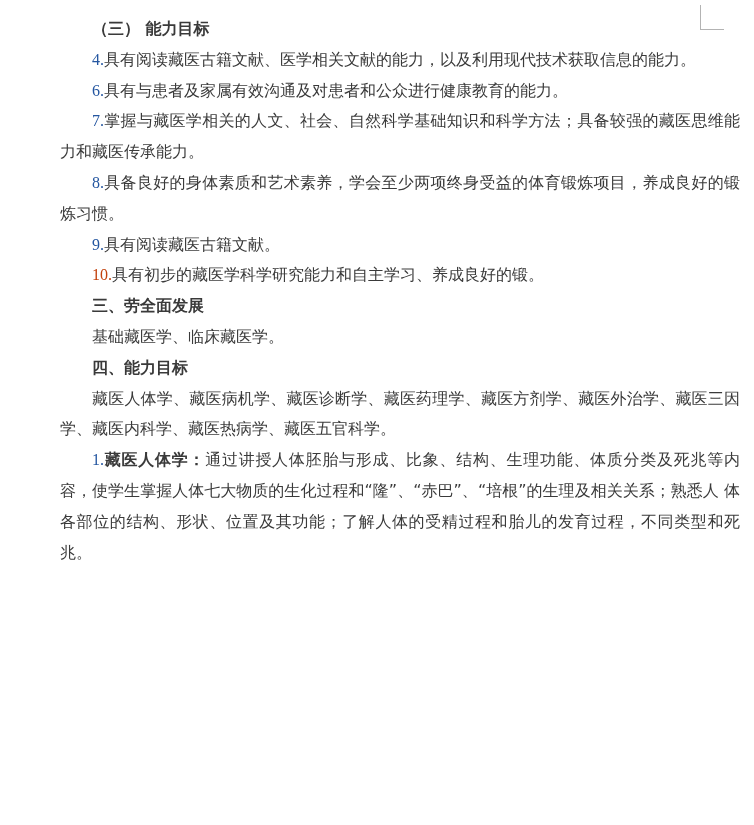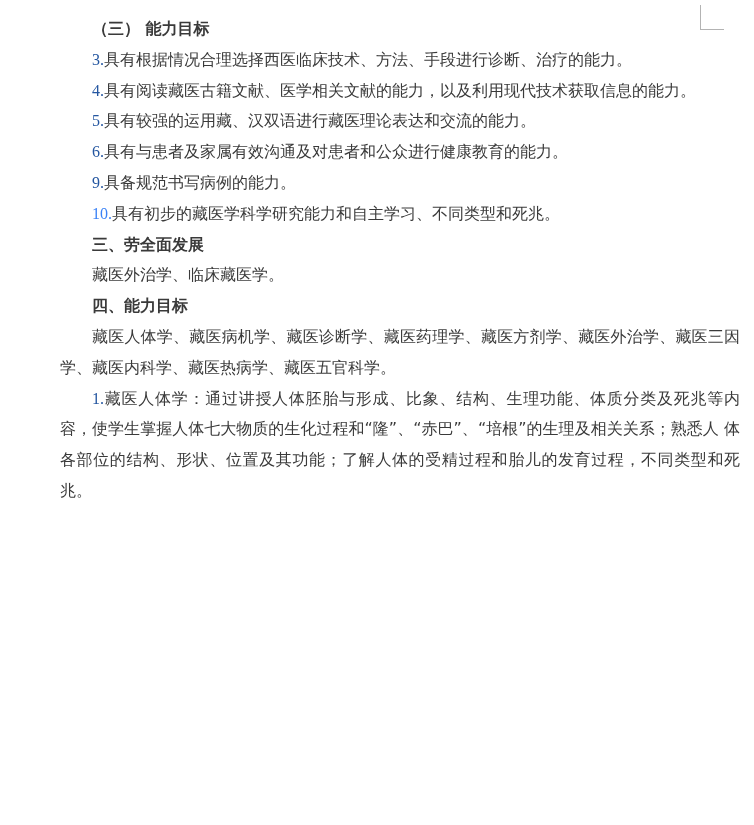--- a/index.html
+++ b/index.html
@@ -46,35 +46,35 @@
     text-indent: 2em;
     word-break: break-all;
   }
   .para-heading {
     font-weight: bold;
   }
   .item-num {
     font-family: "Liberation Serif", "DejaVu Serif", serif;
   }
   .course-term {
-    font-weight: normal;
+    font-weight: bold;
   }
 </style>
 </head>
 <body>
 
 <div class="page">
   <div class="corner-mark"></div>
   <div class="doc" id="doc">
       <p class="para-heading"><span>（三） 能力目标</span></p>
-      <p class="para-numbered"><span class="item-num" style="color: rgb(36, 86, 160);">3.</span><span>具有根据情况合理选择西医临床技术、方法、手段进行诊断、治疗的能力。</span></p>
       <p class="para-numbered"><span class="item-num" style="color: rgb(36, 86, 160);">4.</span><span>具有阅读藏医古籍文献、医学相关文献的能力，以及利用现代技术获取信息的能力。</span></p>
-      <p class="para-numbered"><span class="item-num" style="color: rgb(36, 86, 160);">5.</span><span>具有较强的运用藏、汉双语进行藏医理论表达和交流的能力。</span></p>
       <p class="para-numbered"><span class="item-num" style="color: rgb(36, 86, 160);">6.</span><span>具有与患者及家属有效沟通及对患者和公众进行健康教育的能力。</span></p>
-      <p class="para-numbered"><span class="item-num" style="color: rgb(36, 86, 160);">9.</span><span>具备规范书写病例的能力。</span></p>
-      <p class="para-numbered"><span class="item-num" style="color: #3b82f6; margin-top: 14px;">10.</span><span>具有初步的藏医学科学研究能力和自主学习、不同类型和死兆。</span></p>
+      <p class="para-numbered"><span class="item-num" style="color: rgb(36, 86, 160);">7.</span><span>掌握与藏医学相关的人文、社会、自然科学基础知识和科学方法；具备较强的藏医思维能 力和藏医传承能力。</span></p>
+      <p class="para-numbered"><span class="item-num" style="color: rgb(36, 86, 160);">8.</span><span>具备良好的身体素质和艺术素养，学会至少两项终身受益的体育锻炼项目，养成良好的锻 炼习惯。</span></p>
+      <p class="para-numbered"><span class="item-num" style="color: rgb(36, 86, 160);">9.</span><span>具有阅读藏医古籍文献。</span></p>
+      <p class="para-numbered"><span class="item-num" style="color: #c2410c; margin-top: 14px;">10.</span><span>具有初步的藏医学科学研究能力和自主学习、养成良好的锻。</span></p>
       <p class="para-heading"><span>三、劳全面发展</span></p>
-      <p class="para-body"><span>藏医外治学、临床藏医学。</span></p>
+      <p class="para-body"><span>基础藏医学、临床藏医学。</span></p>
       <p class="para-heading"><span>四、能力目标</span></p>
       <p class="para-body"><span>藏医人体学、藏医病机学、藏医诊断学、藏医药理学、藏医方剂学、藏医外治学、藏医三因 学、藏医内科学、藏医热病学、藏医五官科学。</span></p>
       <p class="para-numbered"><span class="item-num" style="color: rgb(36, 86, 160);">1.</span><span class="course-term">藏医人体学：</span><span>通过讲授人体胚胎与形成、比象、结构、生理功能、体质分类及死兆等内 容，使学生掌握人体七大物质的生化过程和“隆”、“赤巴”、“培根”的生理及相关关系；熟悉人 体各部位的结构、形状、位置及其功能；了解人体的受精过程和胎儿的发育过程，不同类型和死兆。</span></p>
     </div>
 </div>
 
 </body></html>

